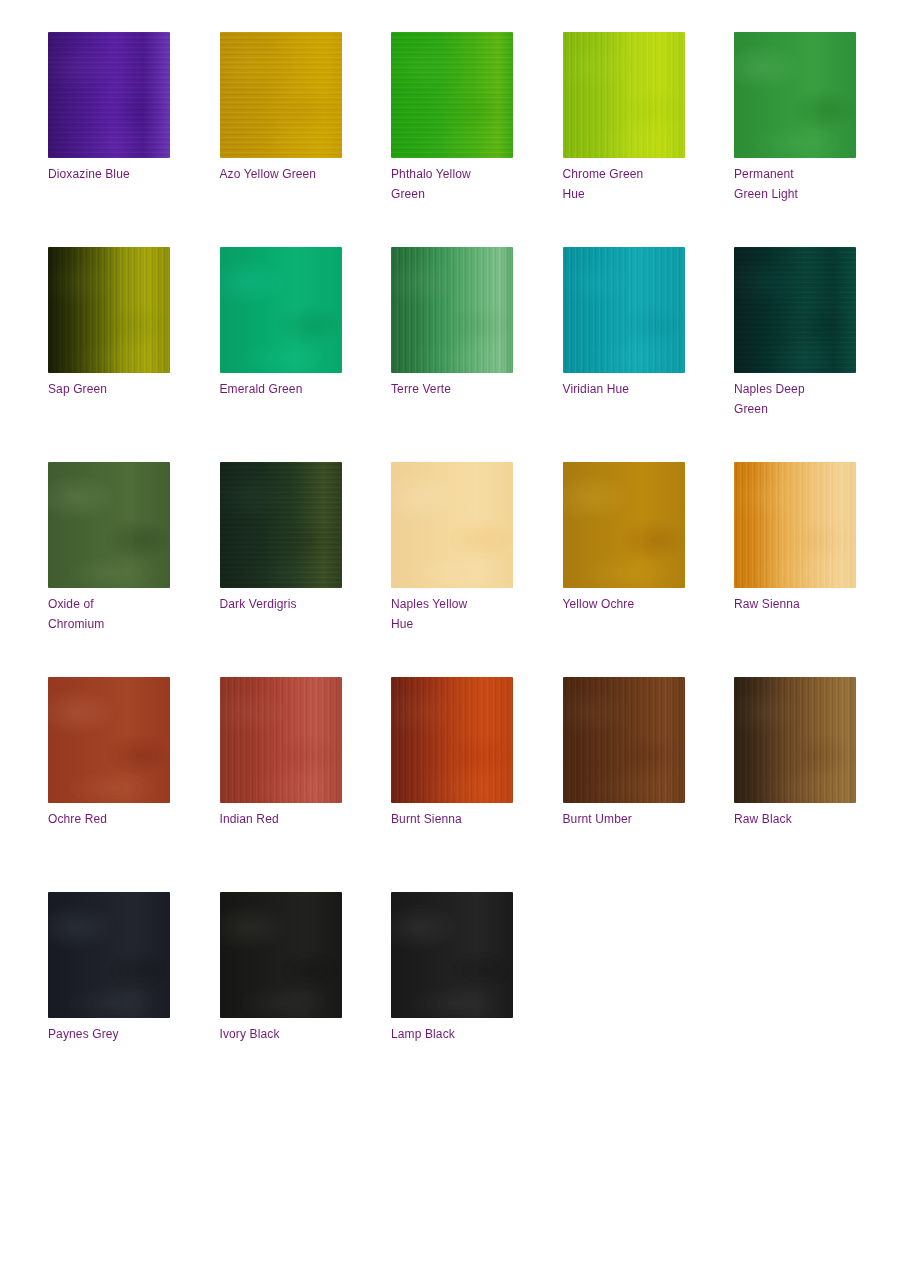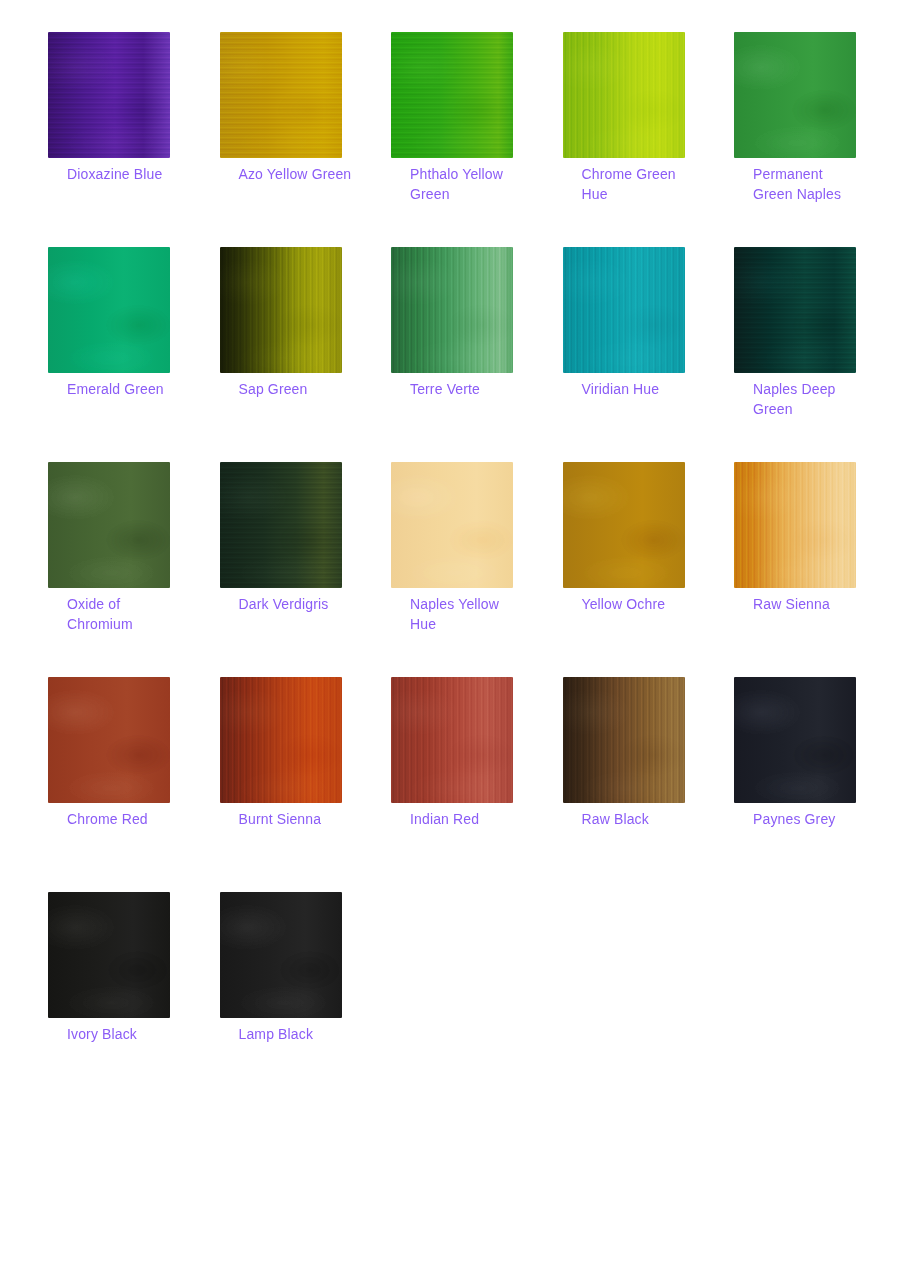--- a/index.html
+++ b/index.html
@@ -76,26 +76,25 @@
       radial-gradient(ellipse 60px 34px at 22% 28%, rgba(255,255,255,0.13), rgba(255,255,255,0) 70%),
       radial-gradient(ellipse 48px 30px at 74% 62%, rgba(0,0,0,0.13), rgba(0,0,0,0) 72%),
       radial-gradient(ellipse 70px 26px at 52% 88%, rgba(255,255,255,0.07), rgba(255,255,255,0) 70%);
     mix-blend-mode: soft-light;
   }
   .swatch-label {
     position: absolute;
     left: 0;
     top: 133px;
     width: 140px;
-    font-size: 14px;
+    font-size: 12px;
     line-height: 19.5px;
     letter-spacing: 0.01em;
-    color: #8b5cf6;
+    color: #701a75;
     white-space: pre-line;
-    margin-left: 19px;
   }
 </style>
 </head>
 <body>
 
 <main id="swatch-grid">
     <div class="swatch-cell">
       <div class="swatch-chip" style="background: linear-gradient(90deg, rgb(59, 19, 112) 0%, rgb(74, 26, 140) 28%, rgb(90, 33, 162) 55%, rgb(76, 26, 142) 78%, rgb(107, 53, 181) 100%);">
         <div class="tex-h"></div>
         <div class="tex-blob"></div>
@@ -124,35 +123,35 @@
       </div>
       <div class="swatch-label">Chrome Green
 Hue</div>
     </div>
     <div class="swatch-cell">
       <div class="swatch-chip" style="background: linear-gradient(90deg, rgb(44, 140, 53) 0%, rgb(50, 150, 59) 35%, rgb(56, 158, 64) 65%, rgb(47, 145, 57) 100%);">
         <div class="tex-blob"></div>
         <div class="tex-blob"></div>
       </div>
       <div class="swatch-label">Permanent
-Green Naples</div>
+Green Light</div>
+    </div>
+    <div class="swatch-cell">
+      <div class="swatch-chip" style="background: linear-gradient(90deg, rgb(24, 28, 6) 0%, rgb(47, 53, 8) 18%, rgb(91, 98, 8) 42%, rgb(141, 145, 10) 62%, rgb(163, 163, 12) 82%, rgb(141, 141, 11) 100%);">
+        <div class="tex-v"></div>
+        <div class="tex-blob"></div>
+      </div>
+      <div class="swatch-label">Sap Green</div>
     </div>
     <div class="swatch-cell">
       <div class="swatch-chip" style="background: linear-gradient(90deg, rgb(8, 158, 102) 0%, rgb(6, 169, 109) 35%, rgb(11, 178, 116) 62%, rgb(7, 167, 107) 100%);">
         <div class="tex-blob"></div>
         <div class="tex-blob"></div>
       </div>
       <div class="swatch-label">Emerald Green</div>
-    </div>
-    <div class="swatch-cell">
-      <div class="swatch-chip" style="background: linear-gradient(90deg, rgb(24, 28, 6) 0%, rgb(47, 53, 8) 18%, rgb(91, 98, 8) 42%, rgb(141, 145, 10) 62%, rgb(163, 163, 12) 82%, rgb(141, 141, 11) 100%);">
-        <div class="tex-v"></div>
-        <div class="tex-blob"></div>
-      </div>
-      <div class="swatch-label">Sap Green</div>
     </div>
     <div class="swatch-cell">
       <div class="swatch-chip" style="background: linear-gradient(90deg, rgb(39, 107, 58) 0%, rgb(47, 126, 68) 20%, rgb(66, 152, 90) 45%, rgb(102, 178, 119) 72%, rgb(125, 189, 137) 90%, rgb(88, 166, 104) 100%);">
         <div class="tex-v"></div>
         <div class="tex-blob"></div>
       </div>
       <div class="swatch-label">Terre Verte</div>
     </div>
     <div class="swatch-cell">
       <div class="swatch-chip" style="background: linear-gradient(90deg, rgb(10, 145, 156) 0%, rgb(12, 156, 167) 32%, rgb(19, 168, 178) 60%, rgb(14, 155, 166) 100%);">
@@ -204,35 +203,42 @@
         <div class="tex-v"></div>
         <div class="tex-blob"></div>
       </div>
       <div class="swatch-label">Raw Sienna</div>
     </div>
     <div class="swatch-cell">
       <div class="swatch-chip" style="background: linear-gradient(90deg, rgb(148, 56, 31) 0%, rgb(158, 63, 36) 35%, rgb(164, 69, 40) 65%, rgb(153, 58, 33) 100%);">
         <div class="tex-blob"></div>
         <div class="tex-blob"></div>
       </div>
-      <div class="swatch-label">Chrome Red</div>
+      <div class="swatch-label">Ochre Red</div>
+    </div>
+    <div class="swatch-cell">
+      <div class="swatch-chip" style="background: linear-gradient(90deg, rgb(142, 53, 40) 0%, rgb(156, 58, 43) 28%, rgb(176, 73, 58) 55%, rgb(187, 87, 72) 78%, rgb(169, 70, 58) 100%);">
+        <div class="tex-v"></div>
+        <div class="tex-blob"></div>
+      </div>
+      <div class="swatch-label">Indian Red</div>
     </div>
     <div class="swatch-cell">
       <div class="swatch-chip" style="background: linear-gradient(90deg, rgb(110, 36, 22) 0%, rgb(139, 44, 21) 22%, rgb(181, 63, 21) 52%, rgb(201, 74, 20) 76%, rgb(188, 66, 19) 100%);">
         <div class="tex-v"></div>
         <div class="tex-blob"></div>
       </div>
       <div class="swatch-label">Burnt Sienna</div>
     </div>
     <div class="swatch-cell">
-      <div class="swatch-chip" style="background: linear-gradient(90deg, rgb(142, 53, 40) 0%, rgb(156, 58, 43) 28%, rgb(176, 73, 58) 55%, rgb(187, 87, 72) 78%, rgb(169, 70, 58) 100%);">
-        <div class="tex-v"></div>
-        <div class="tex-blob"></div>
-      </div>
-      <div class="swatch-label">Indian Red</div>
+      <div class="swatch-chip" style="background: linear-gradient(90deg, rgb(76, 39, 18) 0%, rgb(90, 48, 22) 30%, rgb(107, 58, 27) 60%, rgb(122, 69, 33) 85%, rgb(106, 58, 27) 100%);">
+        <div class="tex-v"></div>
+        <div class="tex-blob"></div>
+      </div>
+      <div class="swatch-label">Burnt Umber</div>
     </div>
     <div class="swatch-cell">
       <div class="swatch-chip" style="background: linear-gradient(90deg, rgb(46, 32, 19) 0%, rgb(62, 42, 24) 16%, rgb(106, 71, 38) 44%, rgb(134, 96, 47) 72%, rgb(148, 112, 59) 92%, rgb(138, 103, 54) 100%);">
         <div class="tex-v"></div>
         <div class="tex-blob"></div>
       </div>
       <div class="swatch-label">Raw Black</div>
     </div>
     <div class="swatch-cell">
       <div class="swatch-chip" style="background: linear-gradient(90deg, rgb(24, 26, 35) 0%, rgb(29, 32, 41) 40%, rgb(35, 38, 47) 70%, rgb(26, 28, 37) 100%);">

